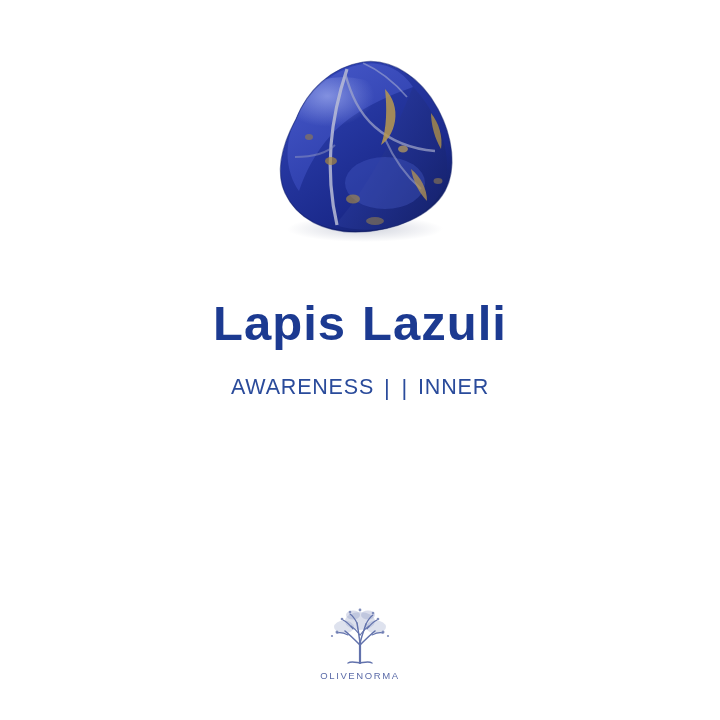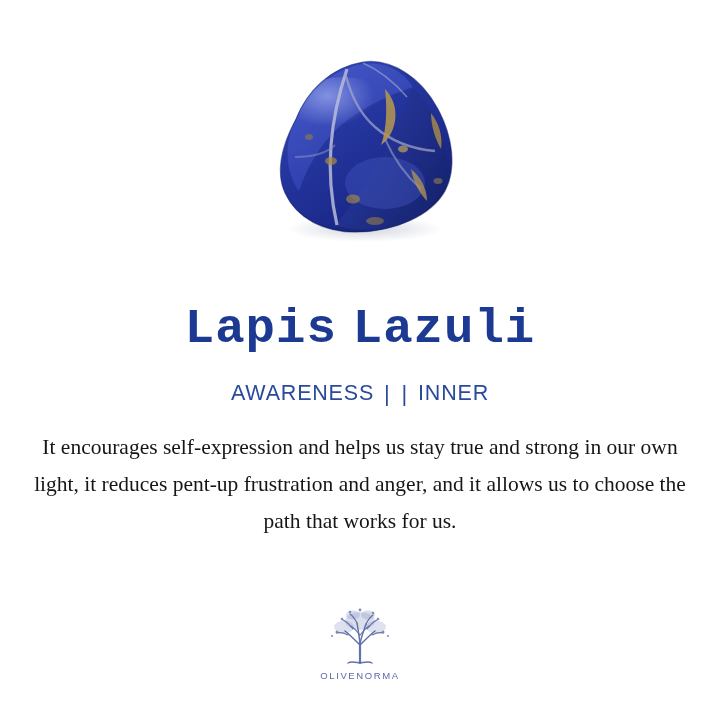--- a/index.html
+++ b/index.html
@@ -39,26 +39,26 @@
     margin-top: 6px;
   }
   .stone-svg {
     display: block;
     width: 250px;
     height: 190px;
   }
 
   
   .title {
-    font-family: Liberation Mono, monospace;
+    font-family: Liberation Sans, sans-serif;
     font-size: 49px;
     font-weight: bold;
     color: #1c3a91;
     letter-spacing: 1px;
-    margin-top: 14px;
+    margin-top: 8px;
     text-align: center;
     line-height: 1.05;
   }
   .title .gap {
     display: inline-block;
     width: 16px;
   }
   .subtitle {
     margin-top: 26px;
     font-family: "Liberation Sans", sans-serif;
@@ -186,21 +186,20 @@
     <span>Lapis</span><span class="gap"></span><span>Lazuli</span>
   </div>
 
   <div class="subtitle">
     <span>AWARENESS</span>
     <span class="sep">|</span>
     <span class="sep">|</span>
     <span>INNER</span>
   </div>
 
-  <div class="desc">It encourages self-expression and helps us stay true and strong in our own light, it reduces pent-up frustration and anger, and it allows us to choose the path that works for us.</div>
 
   <div class="logo-block">
     <svg class="tree-svg" viewBox="0 0 72 62">
       <g stroke="#6272ac" fill="none" stroke-width="1.1" stroke-linecap="round">
 
         <path d="M36 58 L36 38" stroke-width="2.2"></path>
         <path d="M36 58 C30 57 27 56 24 58" stroke-width="1.4"></path>
         <path d="M36 58 C42 57 45 56 48 58" stroke-width="1.4"></path>
 
         <path d="M36 40 C30 34 26 30 21 26" stroke-width="1.6"></path>

